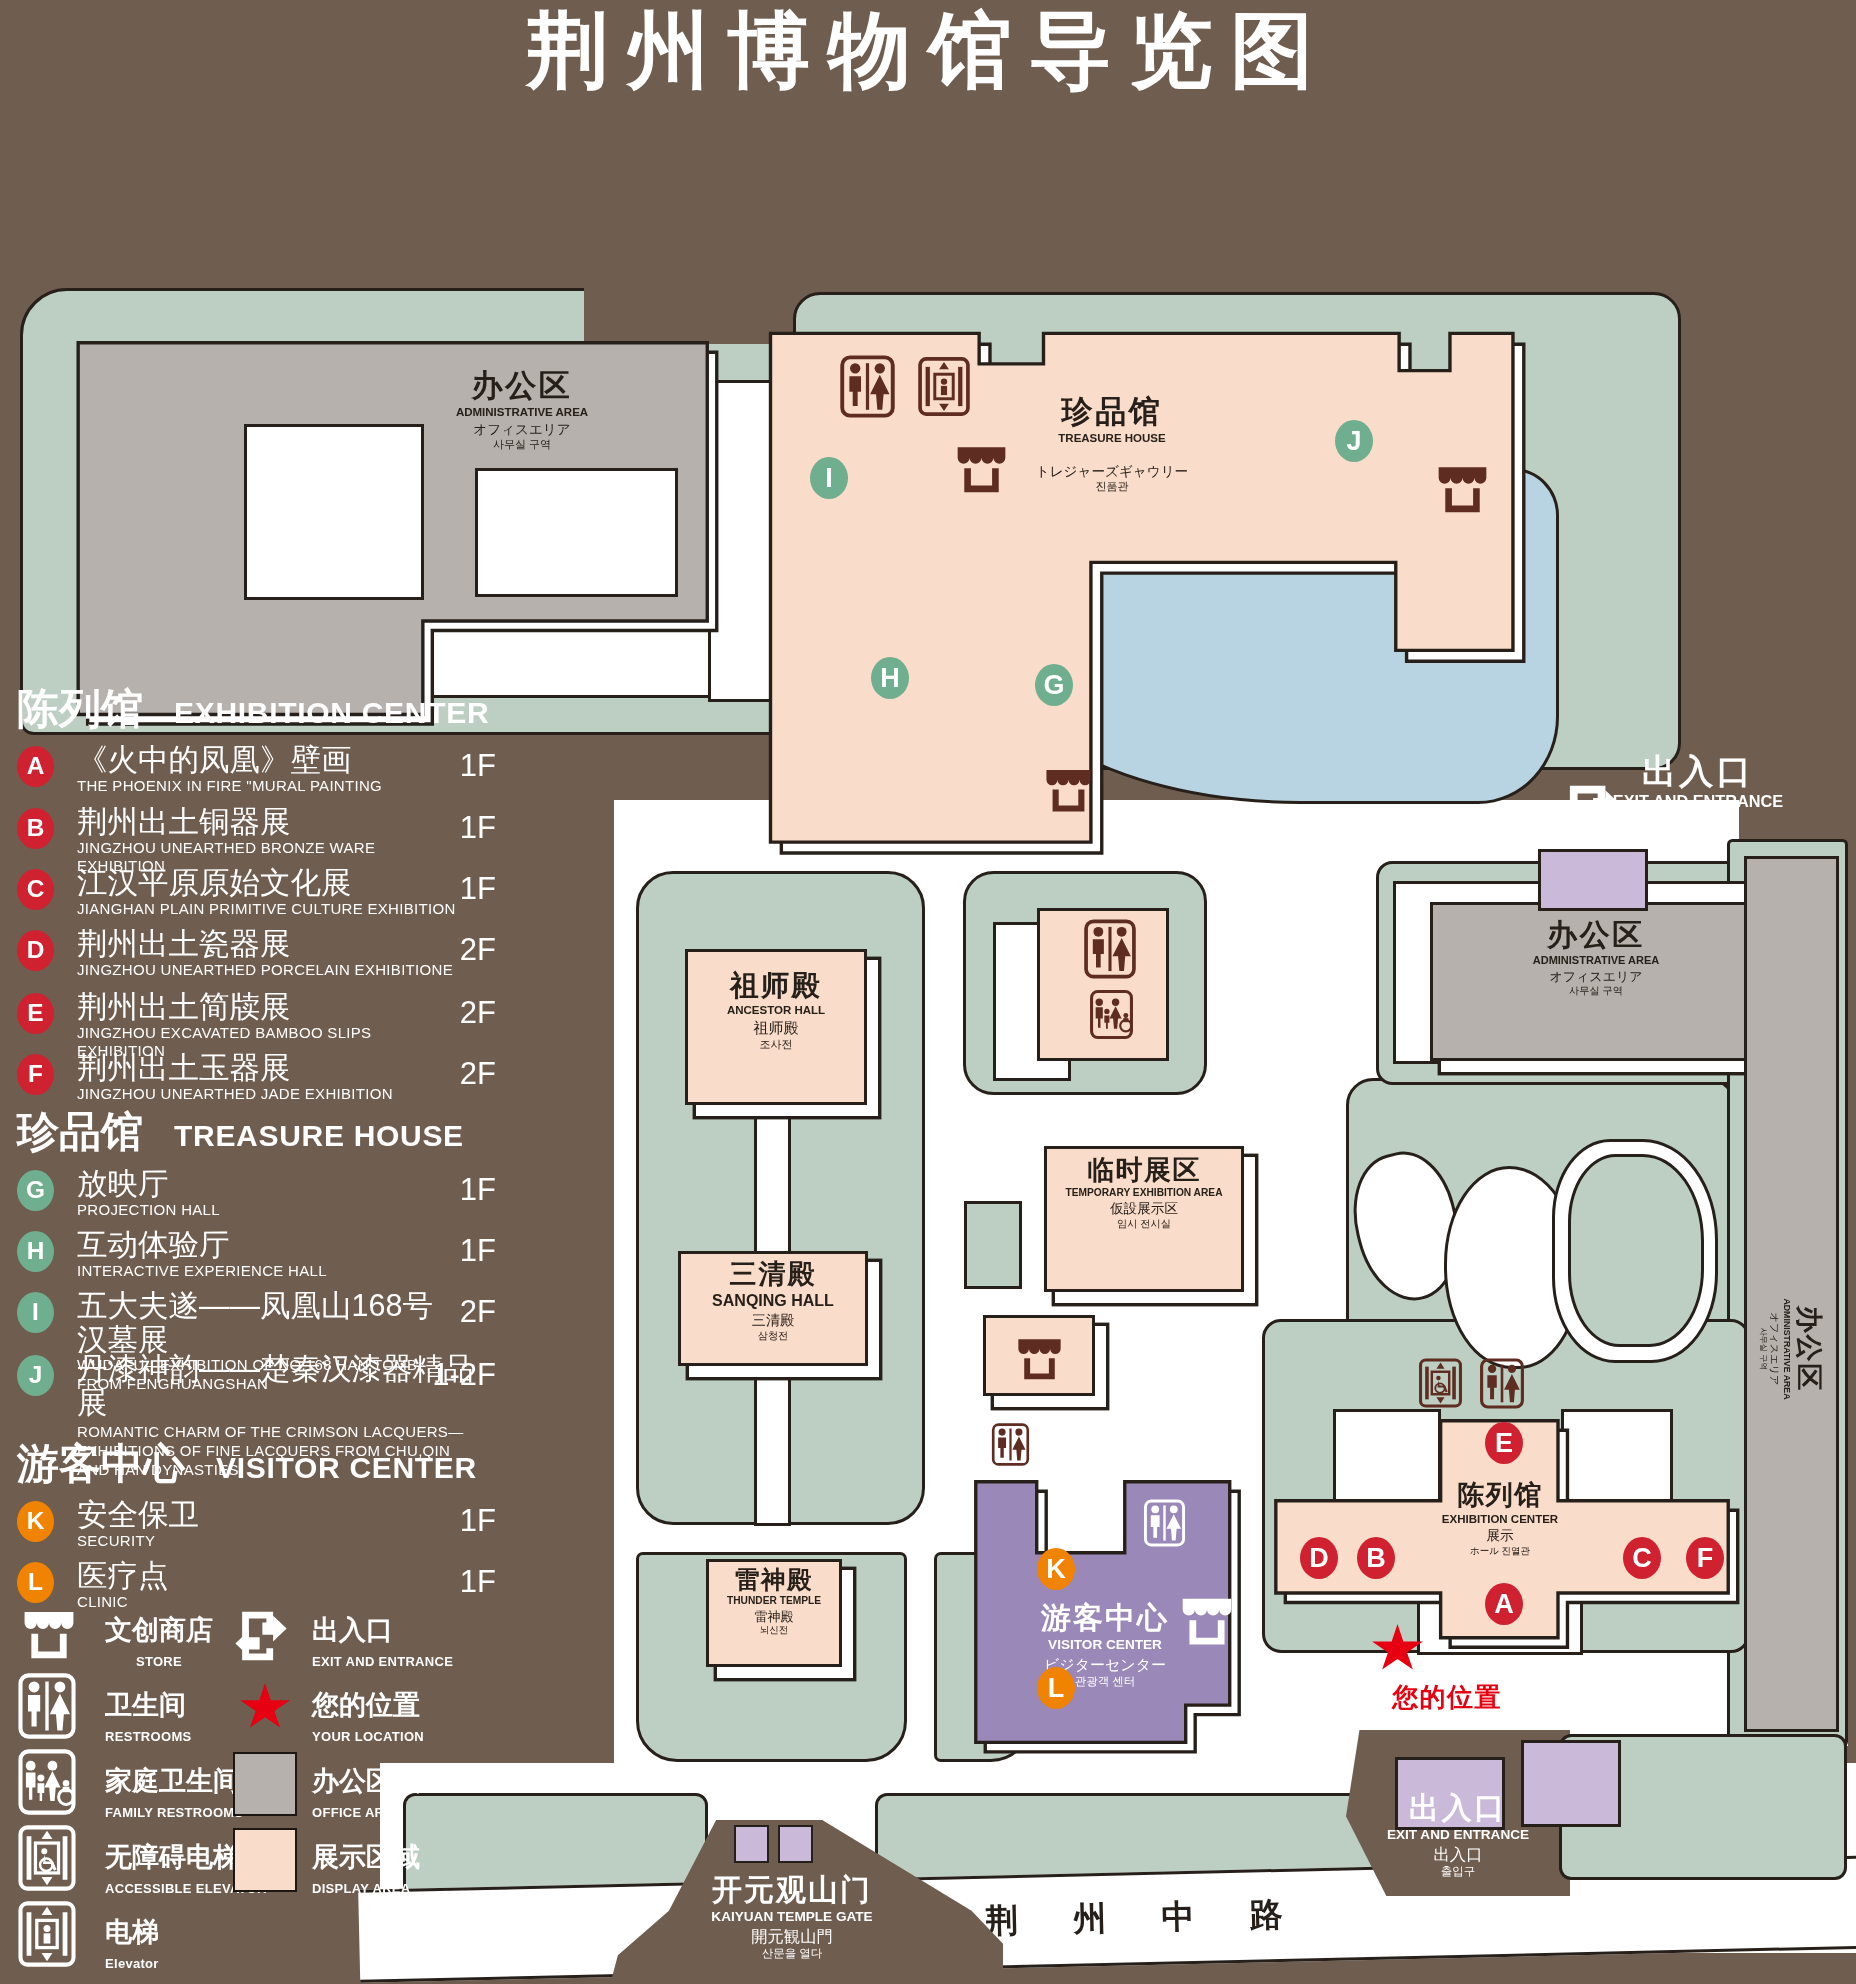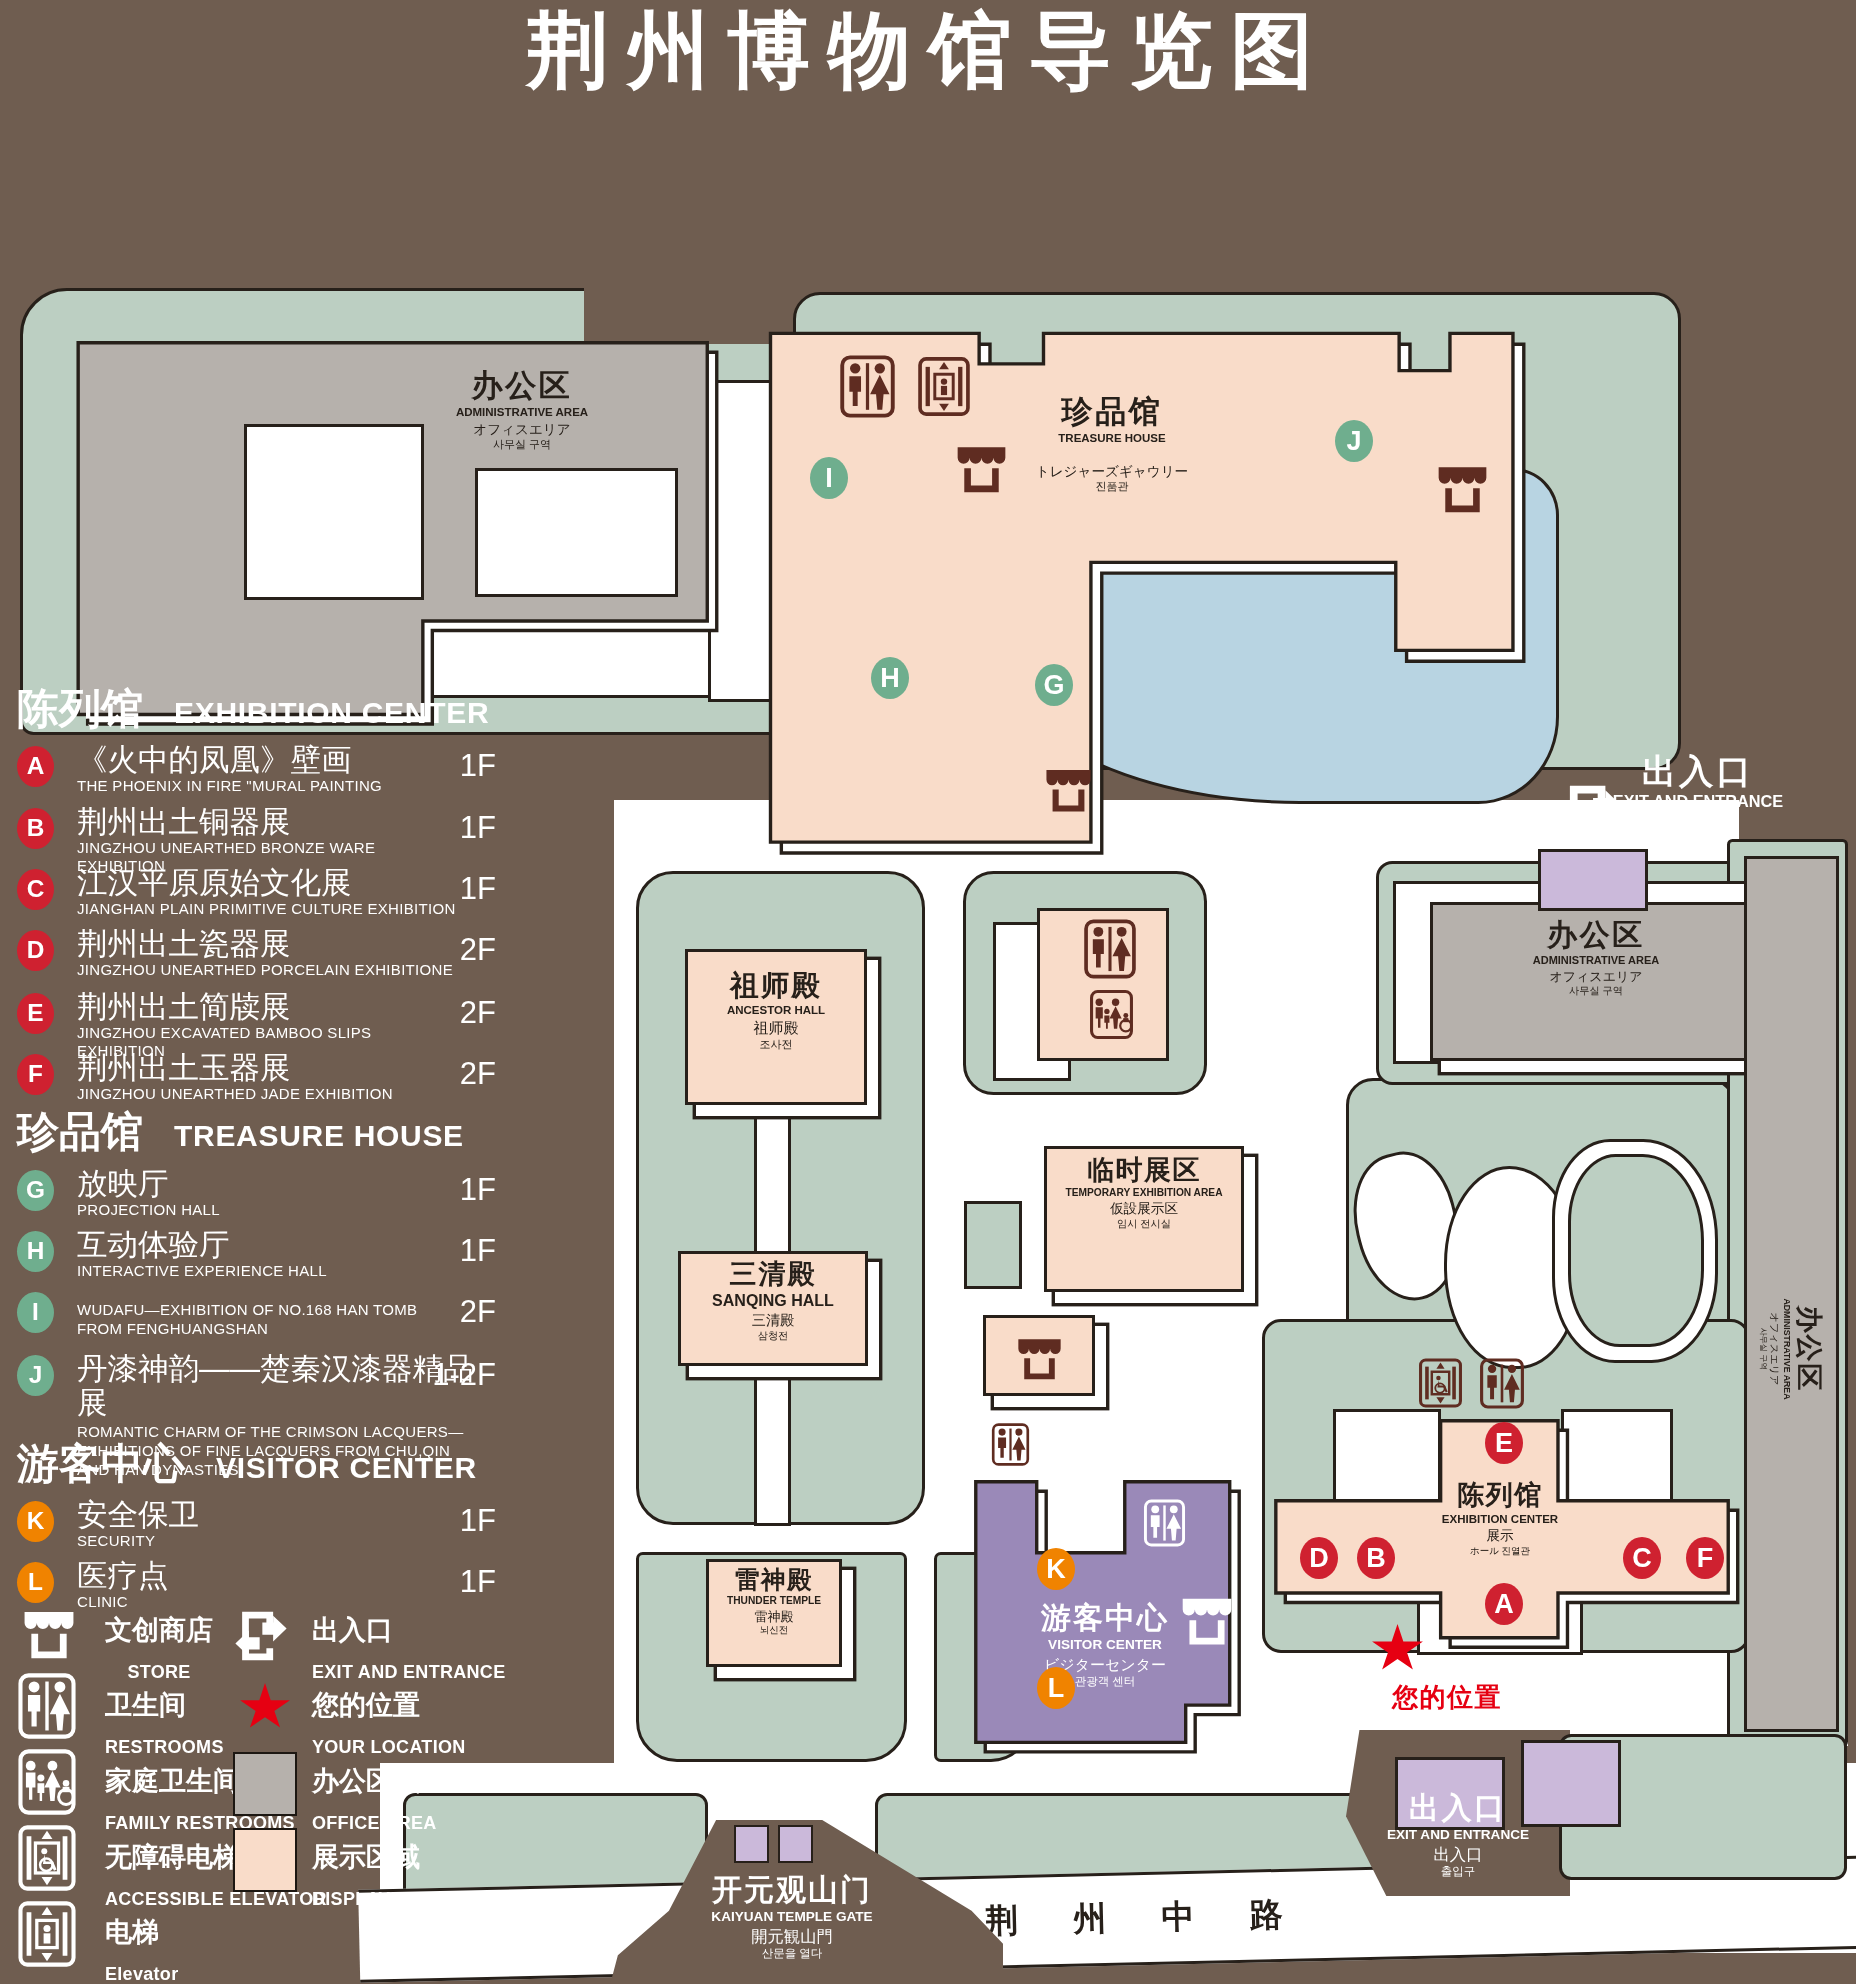--- a/index.html
+++ b/index.html
@@ -34,21 +34,21 @@
   .sec-h .zh{font-size:42px;font-weight:bold;}
   .sec-h .en{font-size:30px;font-weight:bold;letter-spacing:0.7px;}
   .lg-item{position:absolute;left:17px;width:498px;color:#fff;}
   .lg-circle{position:absolute;left:0;top:2.7px;width:37px;height:41px;border-radius:50%;display:flex;align-items:center;justify-content:center;font-size:26px;font-weight:bold;color:#fff;}
   .lg-txt{position:absolute;left:60px;top:0;width:380px;}
   .lg-zh{font-size:30.5px;font-weight:500;line-height:1.1;}
   .lg-en{font-size:15px;margin-top:4.1px;letter-spacing:0.3px;line-height:1.25;}
   .lg-fl{position:absolute;right:19px;top:5.4px;font-size:31px;}
   .sym-row{position:absolute;color:#fff;}
   .sym-zh{font-size:27px;font-weight:bold;}
-  .sym-en{font-size:18px;font-weight:bold;margin-top:14px;letter-spacing:0.3px;}
+  .sym-en{font-size:13px;font-weight:bold;margin-top:6px;letter-spacing:0.3px;}
   .swatch{position:absolute;width:60px;height:60px;border:2.7px solid #1c1712;}
   .star{background:#e60012;clip-path:polygon(50% 0%,61% 35%,98% 35%,68% 57%,79% 91%,50% 70%,21% 91%,32% 57%,2% 35%,39% 35%);}
   .road-band{position:absolute;left:359px;top:1872px;width:1573px;height:87px;background:#fff;border-top:3.4px solid #27201a;border-bottom:3.4px solid #27201a;transform:rotate(-1.3deg);}
   .road-text{position:absolute;left:50%;top:50%;transform:translate(-50%,-52%);font-size:33px;font-weight:bold;letter-spacing:23px;color:#27201a;white-space:nowrap;}
   svg.bldsvg{position:absolute;overflow:visible;}
 </style>
 </head>
 <body>
 
 <div id="poster">
@@ -407,21 +407,21 @@
     <span class="lg-txt"><span class="lg-zh">放映厅</span><br><span class="lg-en">PROJECTION HALL</span></span>
     <span class="lg-fl">1F</span>
   </div>
   <div class="lg-item" style="top:1228px;">
     <span class="lg-circle mk grn" style="position:absolute;transform:none;width:37px;height:41px;font-size:24.4px;">H</span>
     <span class="lg-txt"><span class="lg-zh">互动体验厅</span><br><span class="lg-en">INTERACTIVE EXPERIENCE HALL</span></span>
     <span class="lg-fl">1F</span>
   </div>
   <div class="lg-item" style="top:1289px;">
     <span class="lg-circle mk grn" style="position:absolute;transform:none;width:37px;height:41px;font-size:24.4px;">I</span>
-    <span class="lg-txt"><br><span class="lg-en">WUDAFU—EXHIBITION OF NO.168 HAN TOMB FROM FENGHUANGSHAN</span></span>
+    <span class="lg-txt"><span class="lg-zh">五大夫遂——凤凰山168号汉墓展</span><br><span class="lg-en">WUDAFU—EXHIBITION OF NO.168 HAN TOMB FROM FENGHUANGSHAN</span></span>
     <span class="lg-fl">2F</span>
   </div>
   <div class="lg-item" style="top:1352px;">
     <span class="lg-circle mk grn" style="position:absolute;transform:none;width:37px;height:41px;font-size:24.4px;">J</span>
     <span class="lg-txt" style="width:407px;"><span class="lg-zh">丹漆神韵——楚秦汉漆器精品展</span><br><span class="lg-en" style="white-space:normal;display:inline-block;width:393px;">ROMANTIC CHARM OF THE CRIMSON LACQUERS—EXHIBITIONS OF FINE LACQUERS FROM CHU,QIN AND HAN DYNASTIES</span></span>
     <span class="lg-fl">1-2F</span>
   </div>
 
   <div class="sec-h" style="top:1436px;">
     <span class="zh">游客中心</span>

